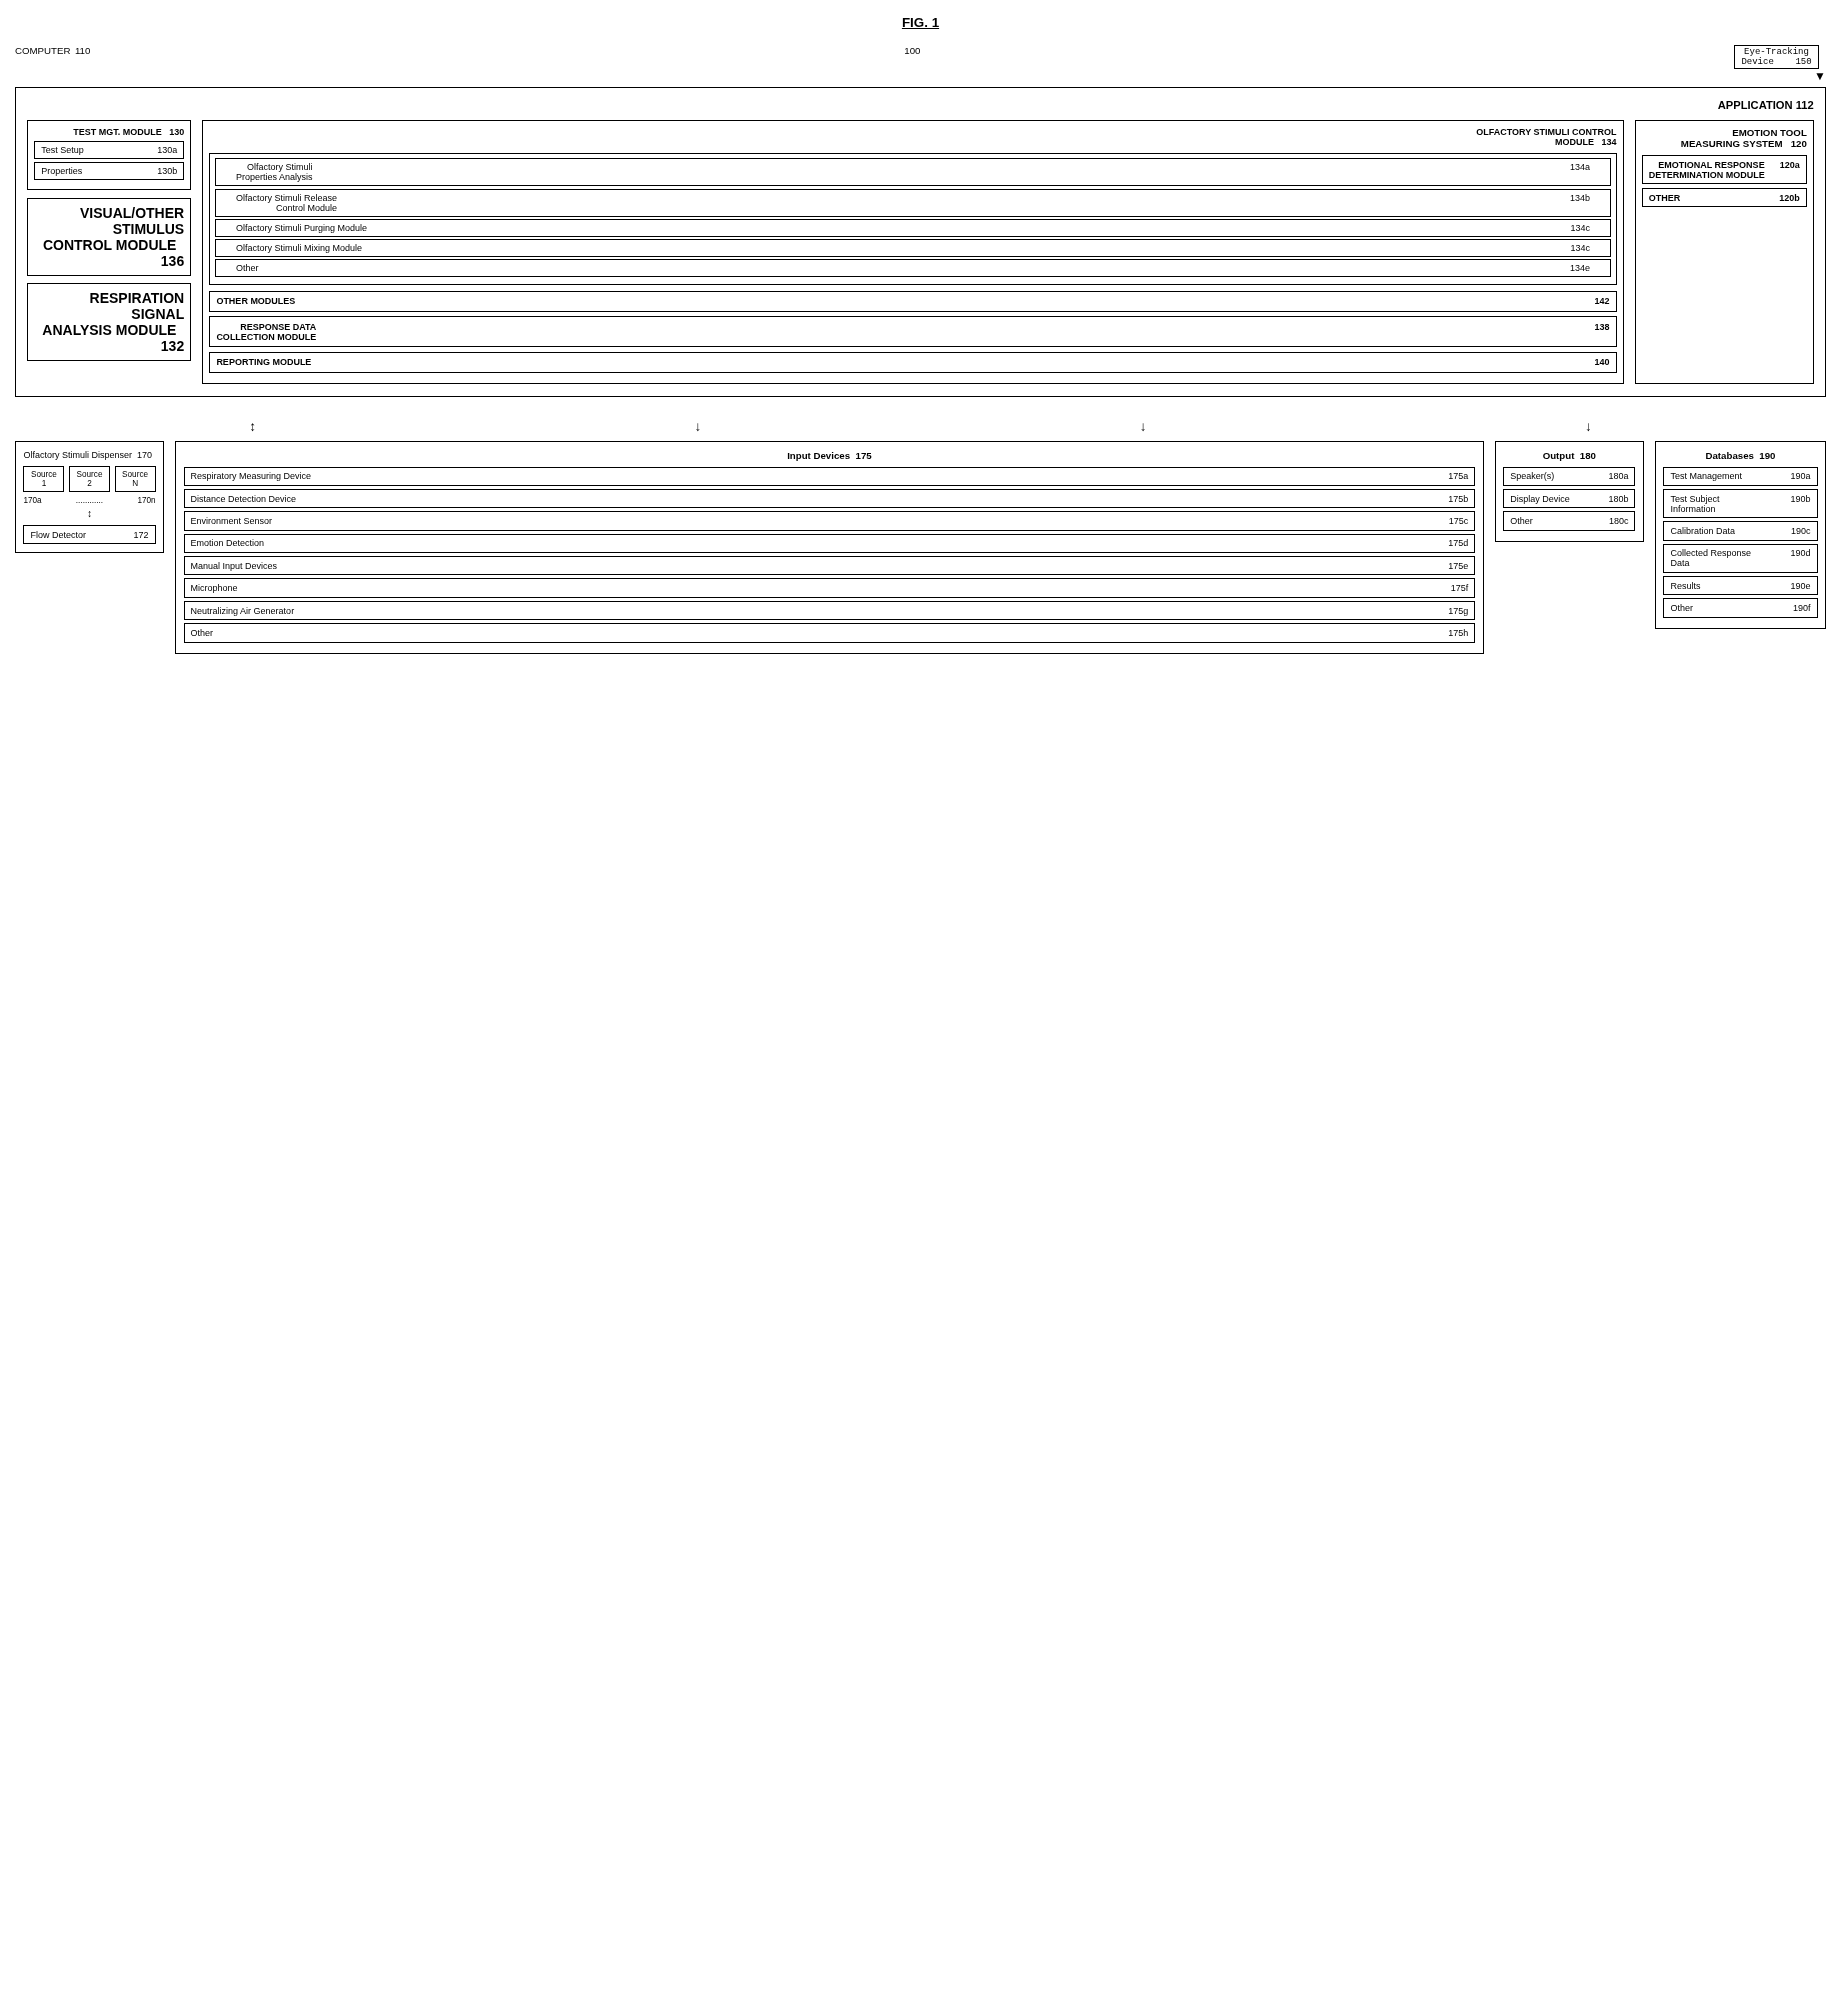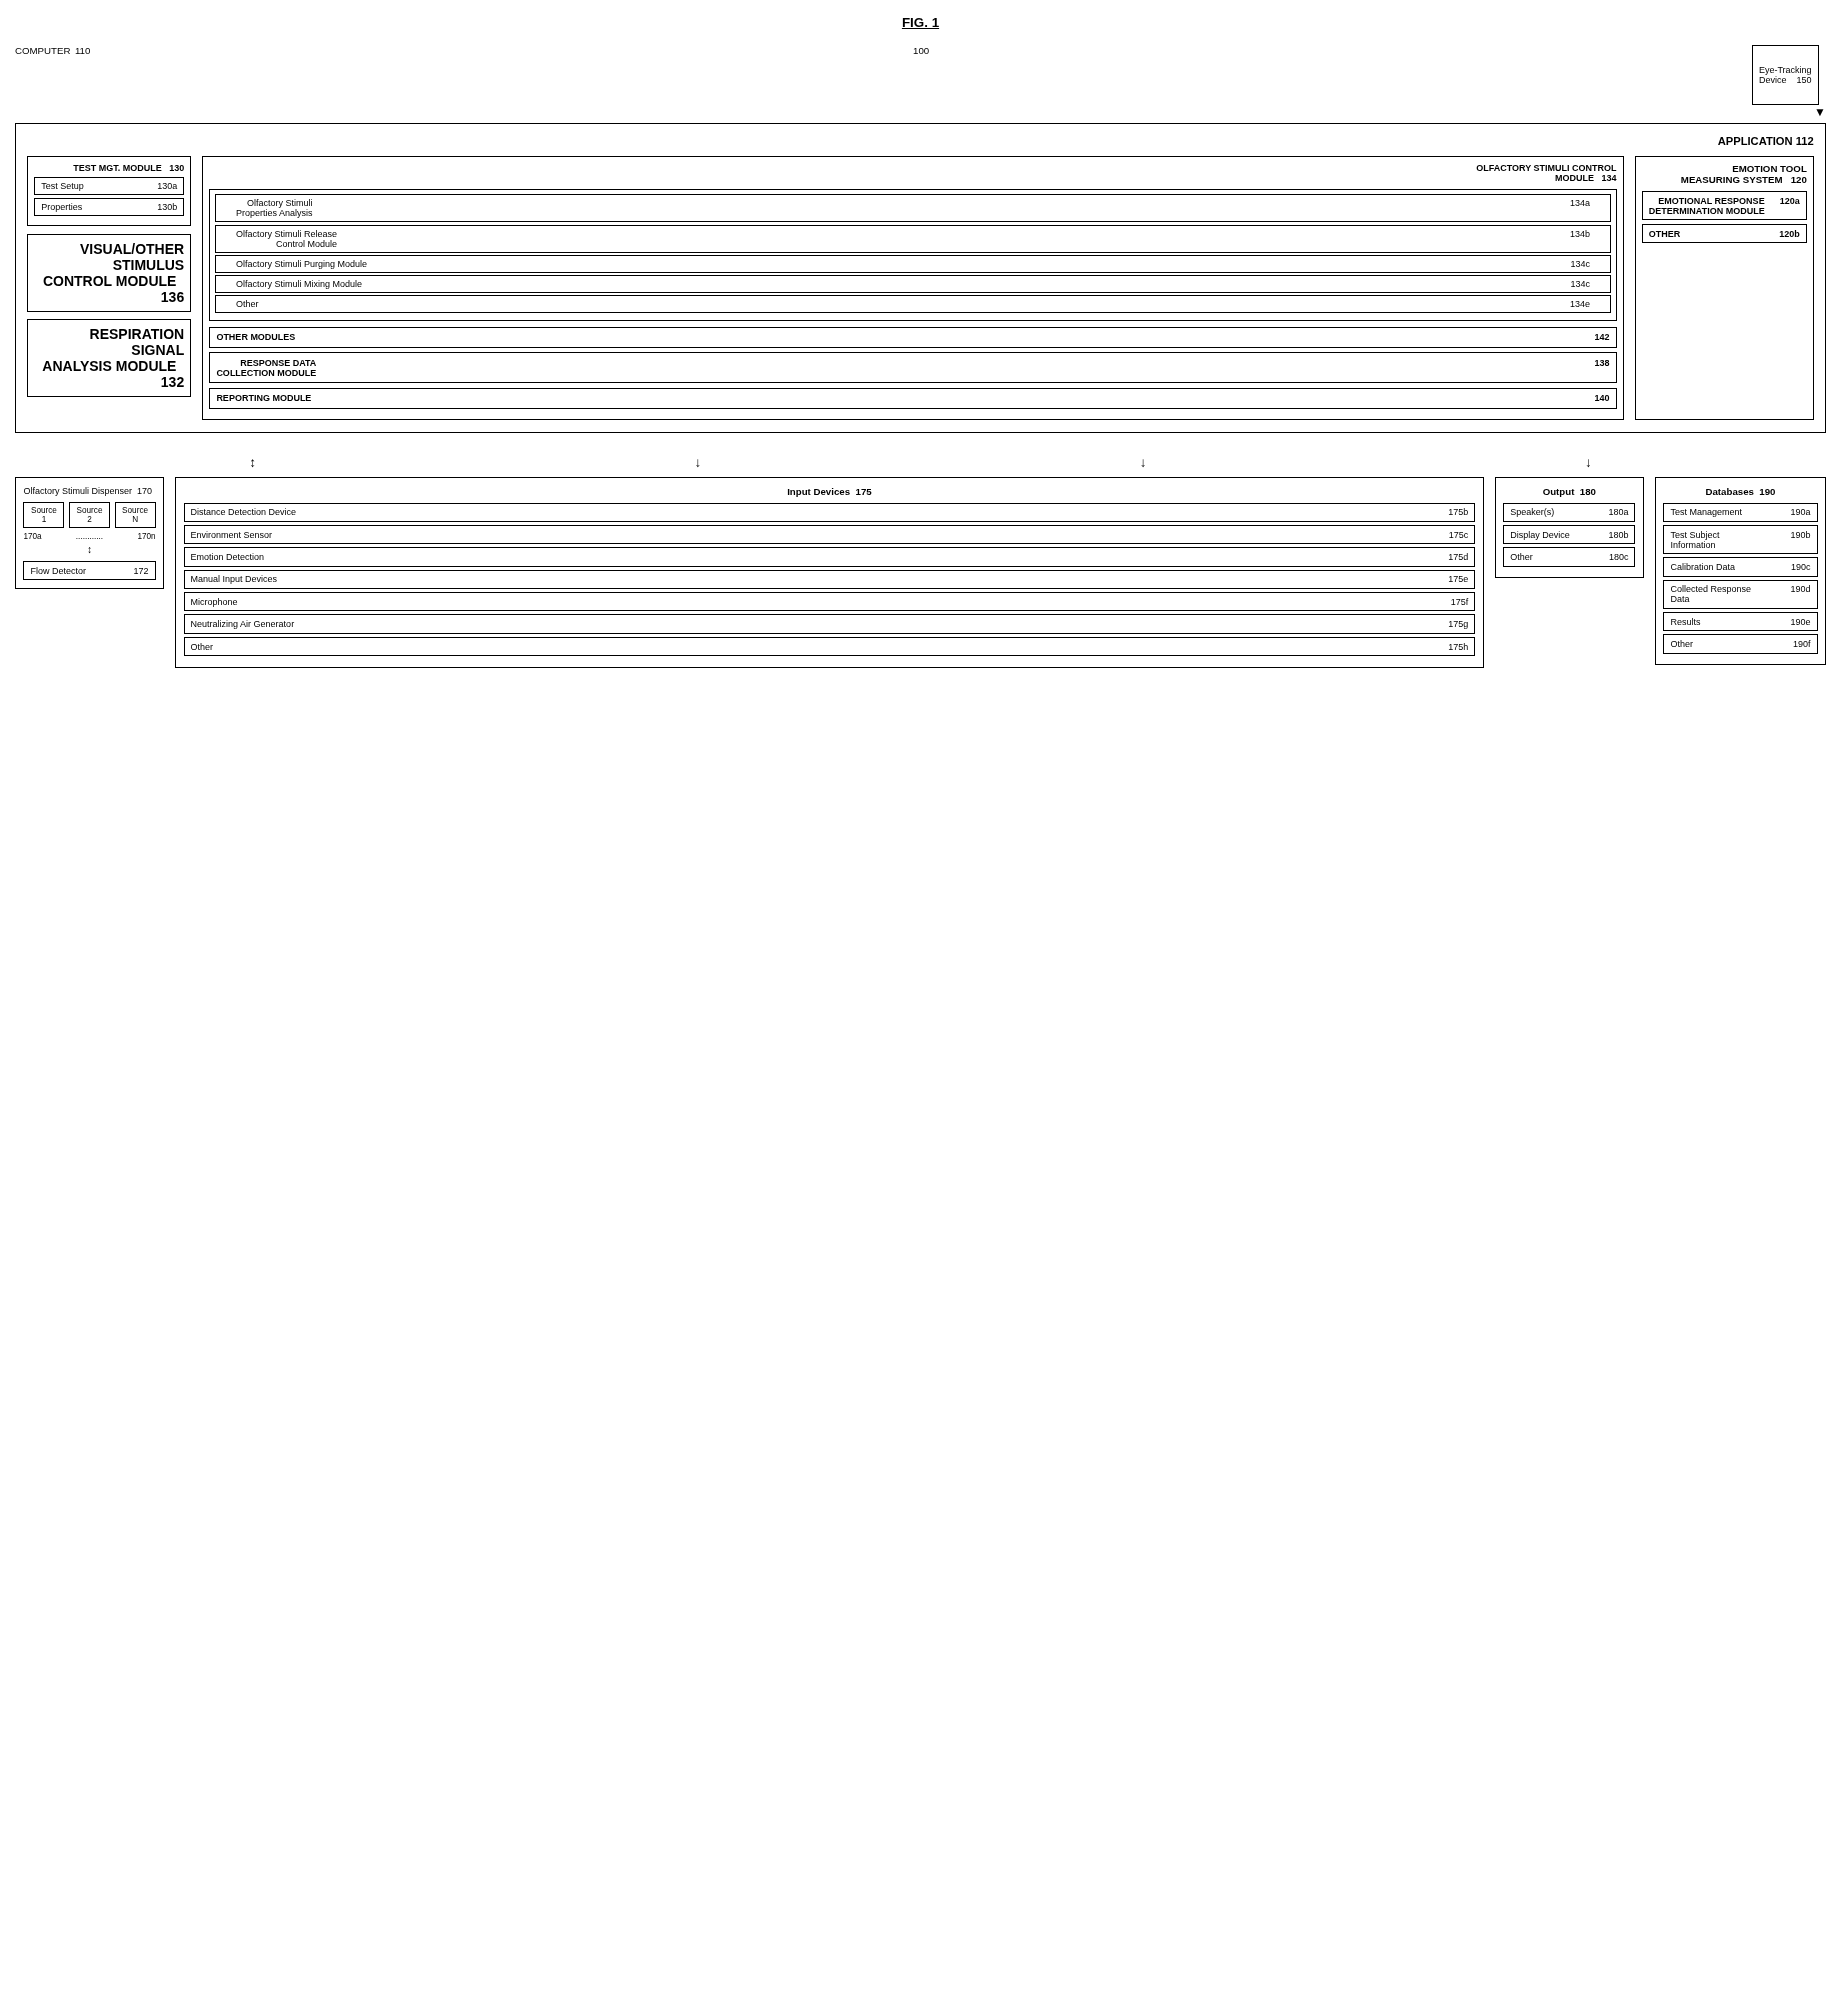--- a/index.html
+++ b/index.html
@@ -21,24 +21,25 @@
       display: flex;
       justify-content: space-between;
       margin-bottom: 3.7px;
       font-size: 9.7px;
     }
     .top-label-left { display: flex; align-items: flex-start; gap: 4.5px; }
     .top-label-center { display: flex; align-items: flex-start; }
     .top-label-right { display: flex; flex-direction: column; align-items: flex-end; }
     .eye-tracking-box {
       border: 0.7px solid #000;
-      padding: 19px 6px;
+      padding: 1px 6px;
       font-size: 9px;
       text-align: center;
       margin-right: 7.4px;
+      font-family: Liberation Mono, monospace;
     }
     .arrow-down { text-align: center; font-size: 12px; }
 
     
     .app-box {
       border: 1.5px solid #000;
       padding: 11.2px;
       position: relative;
       margin-bottom: 22.3px;
       text-align: right;
@@ -378,20 +379,24 @@
       <span>Flow Detector</span>
       <span>172</span>
     </div>
   </div>
 
   <div class="input-devices-box">
     <div class="box-title-center">
       Input Devices &nbsp;<span>175</span>
     </div>
     <div class="device-item">
+      <span>Respiratory Measuring Device</span>
+      <span>175a</span>
+    </div>
+    <div class="device-item">
       <span>Distance Detection Device</span>
       <span>175b</span>
     </div>
     <div class="device-item">
       <span>Environment Sensor</span>
       <span>175c</span>
     </div>
     <div class="device-item">
       <span>Emotion Detection</span>
       <span>175d</span>

